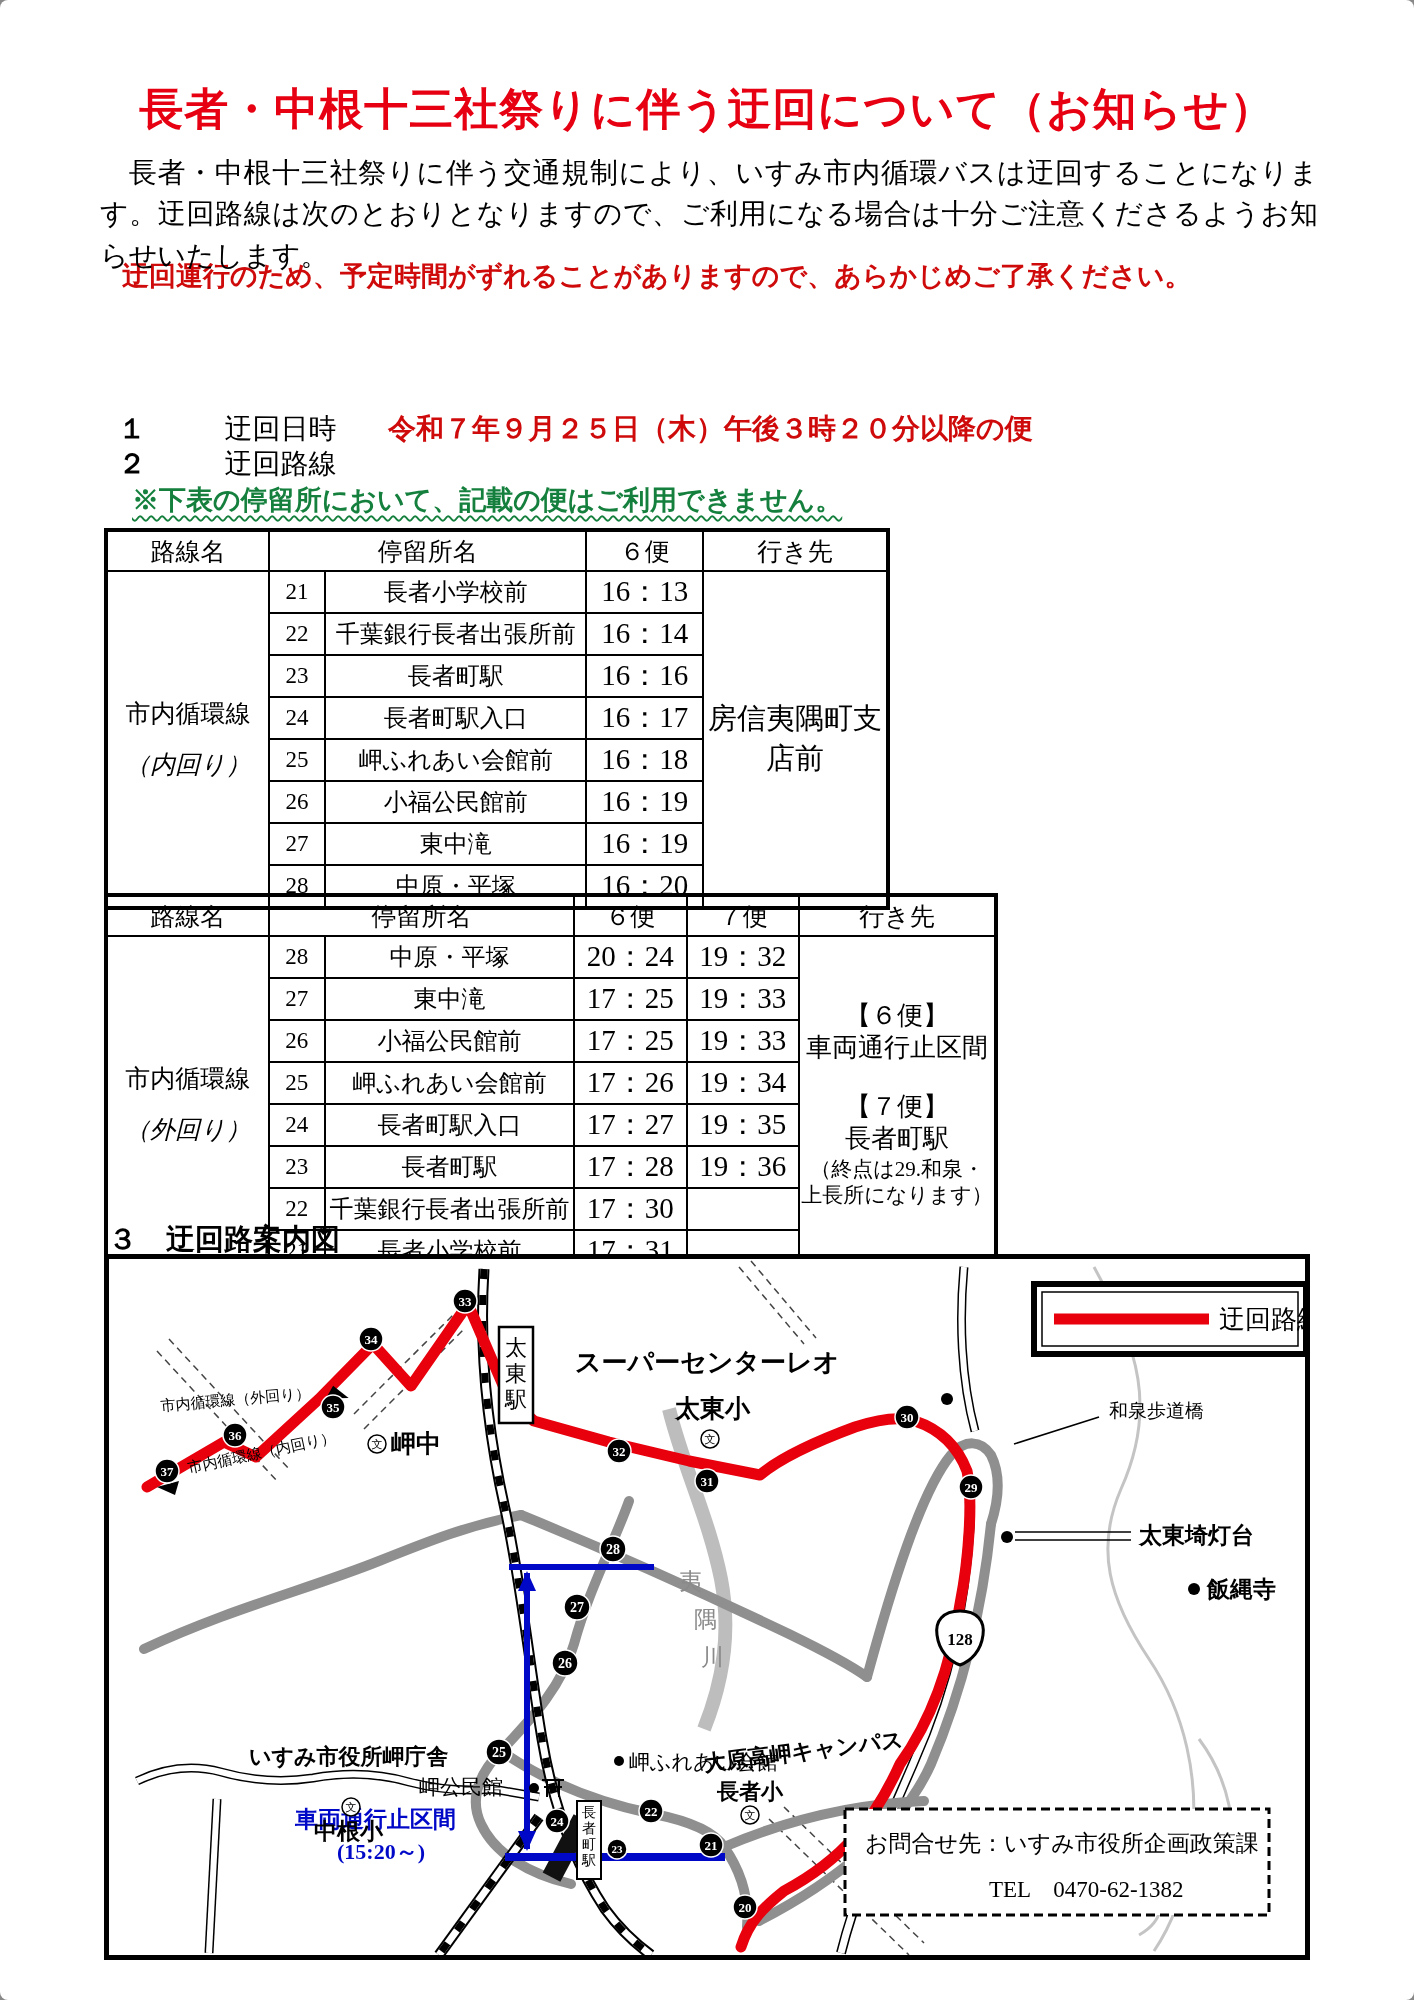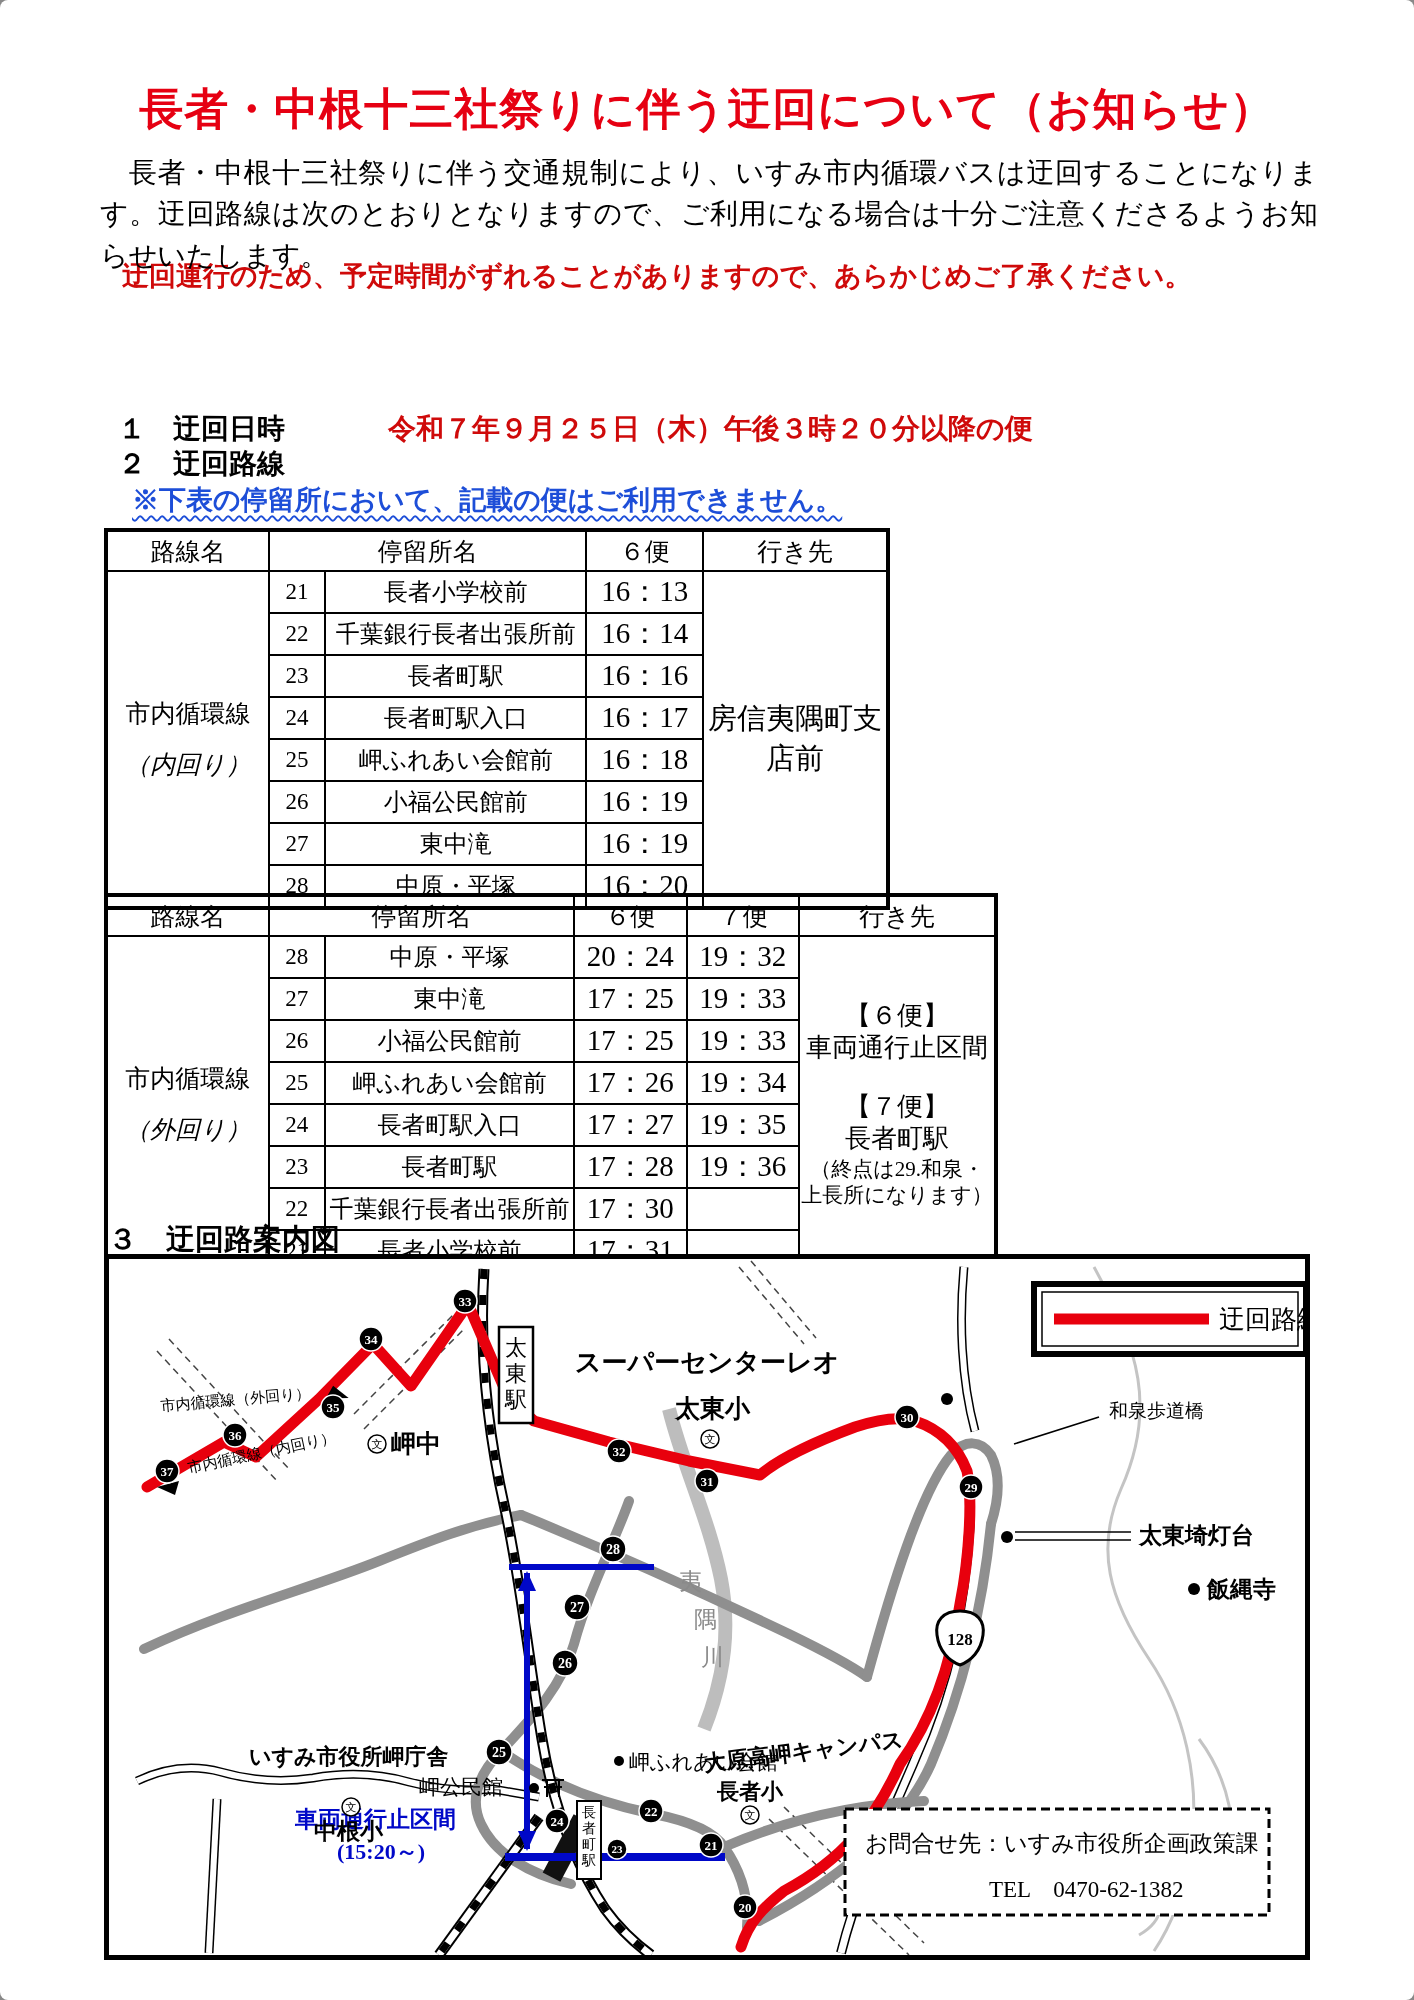--- a/index.html
+++ b/index.html
@@ -9,21 +9,21 @@
   
   #title{top:80px;left:0;width:1414px;text-align:center;
          font-family:"Liberation Sans","DejaVu Sans",sans-serif;
          font-weight:bold;font-size:44px;letter-spacing:1px;}
   
   #intro{top:152px;left:100px;width:1218px;font-size:28px;line-height:1.48;text-align:justify;}
   #warning{top:258px;left:122px;width:1210px;font-size:27px;font-weight:bold;}
   
   .item-row{left:118px;width:1240px;display:flex;font-size:28px;line-height:1.2;}
   .item-no{width:55px;font-weight:bold;}
-  .item-label{width:215px;font-weight:bold;}
+  .item-label{width:215px;font-weight:normal;text-align:center;}
   .item-value{font-weight:bold;}
   #note{top:482px;left:132px;font-size:27px;font-weight:bold;
         text-decoration:underline wavy 2px;text-underline-offset:6px;}
   
   table.doc-table{border-collapse:collapse;border:4px solid #000;table-layout:fixed;}
   table.doc-table td{border:2px solid #000;text-align:center;padding:0;overflow:hidden;}
   .hdr td{height:38px;font-size:25px;}
   .brow td{height:36px;}
   td.c-no{font-size:23px;}
   td.c-name{text-align:left;padding-left:10px;font-size:24px;margin-top:44px;}
@@ -54,21 +54,21 @@
     <span class="item-no">１</span>
     <span class="item-label">迂回日時</span>
     <span class="item-value" style="color:#cf0a0a;">令和７年９月２５日（木）午後３時２０分以降の便</span>
   </div>
 
   <div class="abs item-row" style="top:447px;">
     <span class="item-no">２</span>
     <span class="item-label">迂回路線</span>
   </div>
 
-  <div id="note" class="abs" style="color:#1d4ed8;">※下表の停留所において、記載の便はご利用できません。</div>
+  <div id="note" class="abs" style="color:#15803d;">※下表の停留所において、記載の便はご利用できません。</div>
 
   <table class="doc-table abs" style="top:528px;left:104px;width:786px;">
     <colgroup>
         <col style="width:162px">
         <col style="width:56px">
         <col style="width:260px">
         <col style="width:116px">
         <col style="width:184px">
       </colgroup>
     <tbody>

